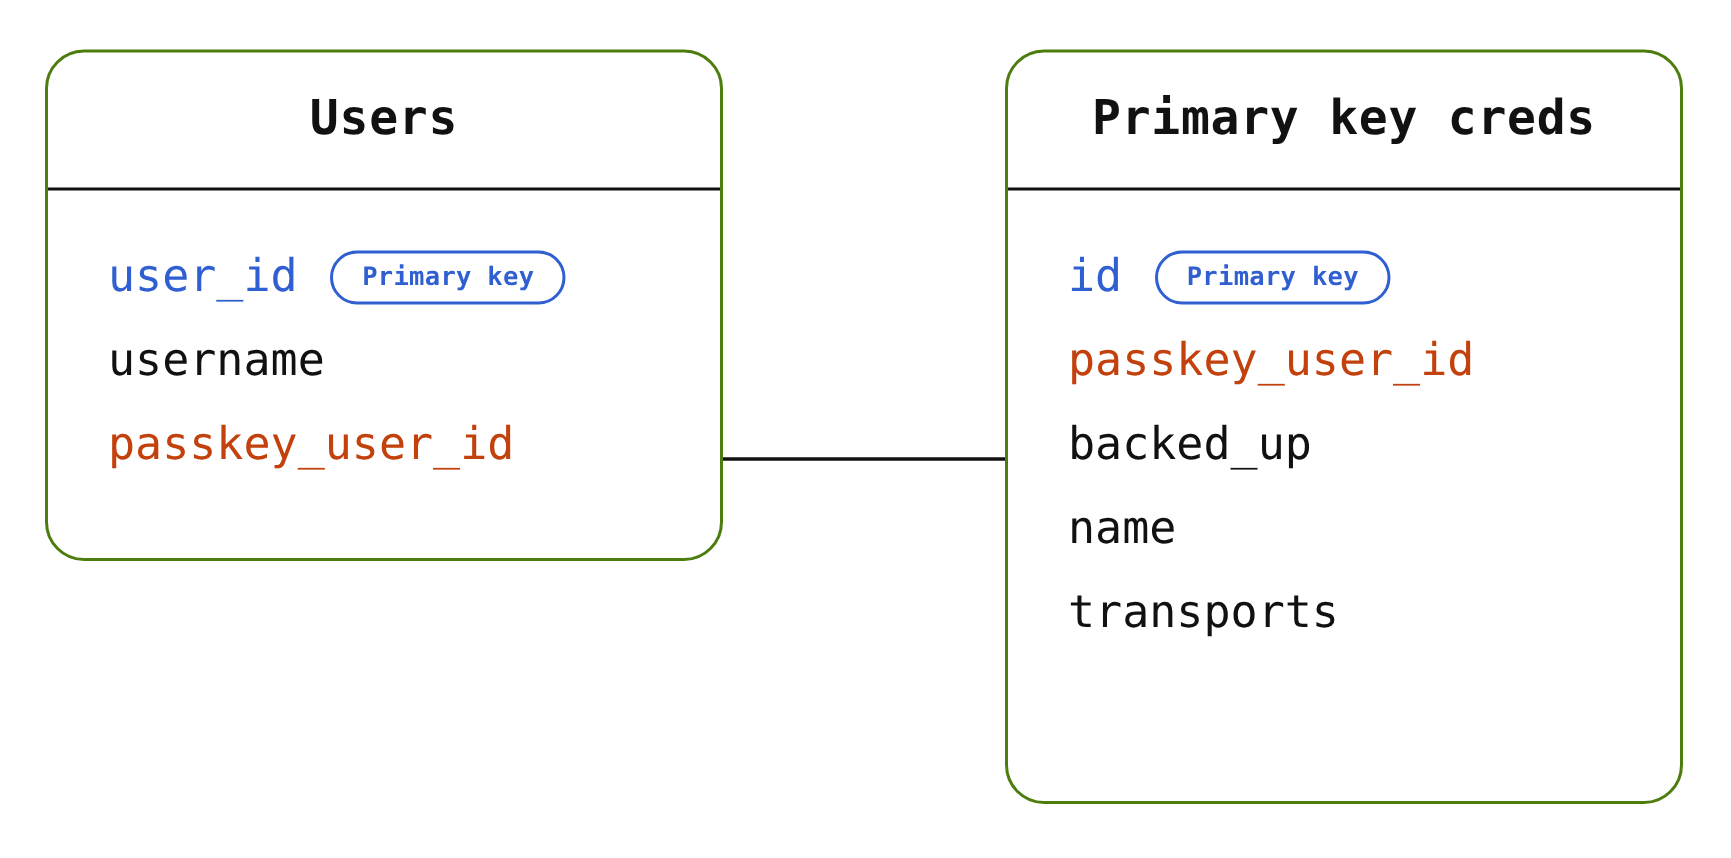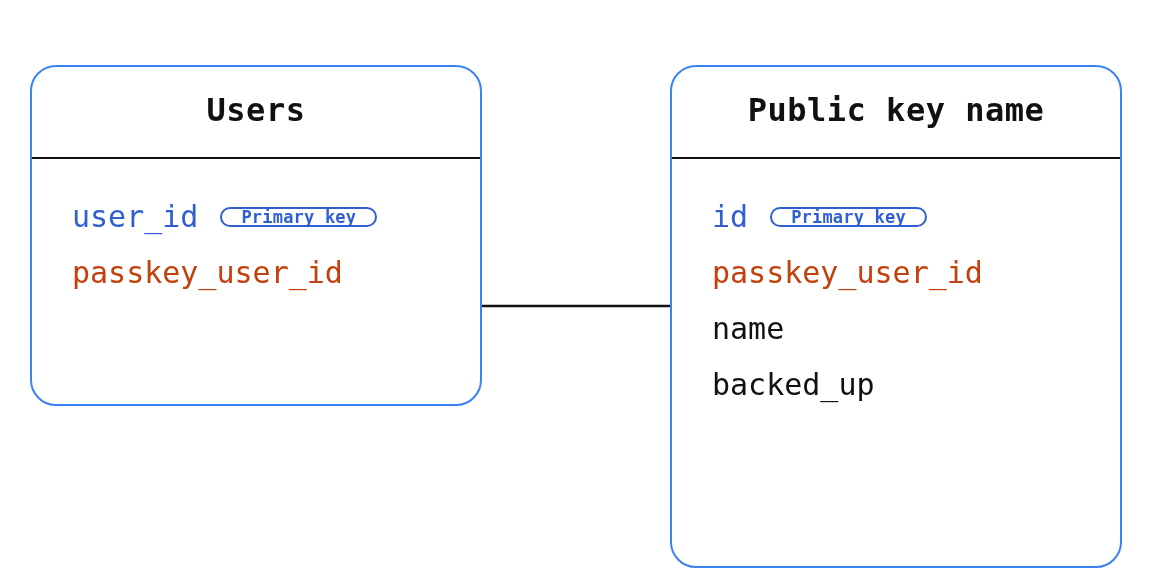--- a/index.html
+++ b/index.html
@@ -20,24 +20,23 @@
     position: absolute;
     inset: 0;
     width: 1154px;
     height: 572px;
   }
 
   .entity {
     position: absolute;
     box-sizing: border-box;
     background: #ffffff;
-    border: 2px solid #3b82f6;
+    border: 2px solid #4d7c0f;
     border-radius: 26px;
     overflow: hidden;
-    margin-top: 32px;
   }
 
   .entity-header {
     box-sizing: border-box;
     height: 92px;
     border-bottom: 2px solid #111111;
     display: flex;
     align-items: center;
     justify-content: center;
   }
@@ -73,21 +72,21 @@
     white-space: nowrap;
     color: #111111;
   }
   .field-name.key   { color: #2f5fd0; }
   .field-name.fk    { color: #c2410c; }
   .field-name.plain { color: #111111; }
 
   .pill {
     margin-left: 22px;
     box-sizing: border-box;
-    height: 20px;
+    height: 36px;
     padding: 0 19px;
     display: inline-flex;
     align-items: center;
     justify-content: center;
     border: 2px solid #2f5fd0;
     border-radius: 999px;
     color: #2f5fd0;
     font-family: "DejaVu Sans Mono", "Liberation Mono", monospace;
     font-size: 17px;
     font-weight: bold;
@@ -120,37 +119,43 @@
 <div class="entity" id="entity-users">
   <div class="entity-header">
     <div class="entity-title">Users</div>
   </div>
   <div class="entity-fields">
     <div class="field-row">
       <span class="field-name key">user_id</span>
       <span class="pill">Primary key</span>
     </div>
     <div class="field-row">
+      <span class="field-name plain">username</span>
+    </div>
+    <div class="field-row">
       <span class="field-name fk">passkey_user_id</span>
     </div>
   </div>
 </div>
 
 <div class="entity" id="entity-public-key-creds">
   <div class="entity-header">
-    <div class="entity-title">Public key name</div>
+    <div class="entity-title">Primary key creds</div>
   </div>
   <div class="entity-fields">
     <div class="field-row">
       <span class="field-name key">id</span>
       <span class="pill">Primary key</span>
     </div>
     <div class="field-row">
       <span class="field-name fk">passkey_user_id</span>
     </div>
     <div class="field-row">
+      <span class="field-name plain">backed_up</span>
+    </div>
+    <div class="field-row">
       <span class="field-name plain">name</span>
     </div>
     <div class="field-row">
-      <span class="field-name plain">backed_up</span>
+      <span class="field-name plain">transports</span>
     </div>
   </div>
 </div>
 
 </body></html>

